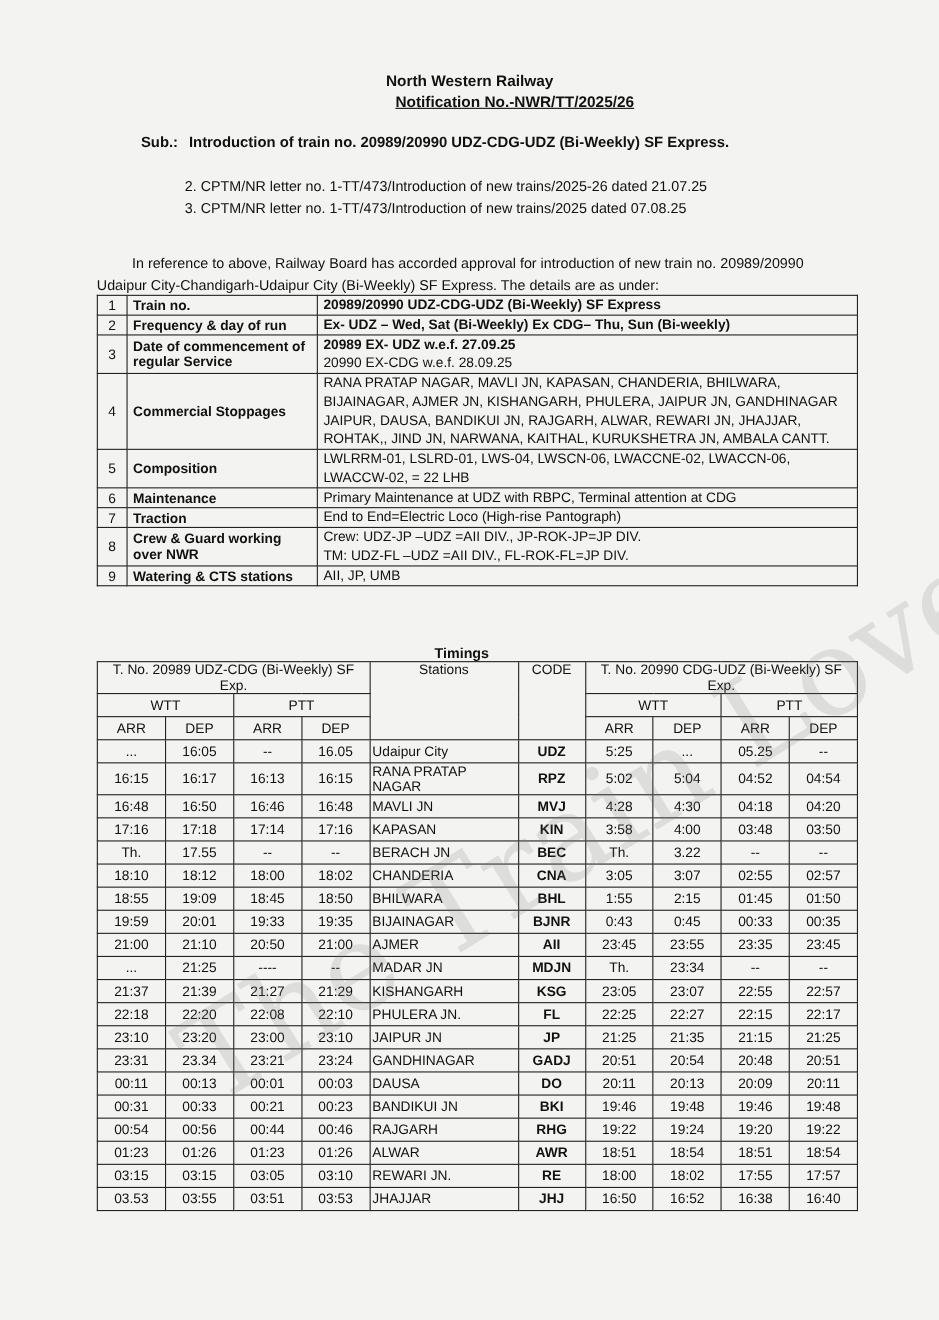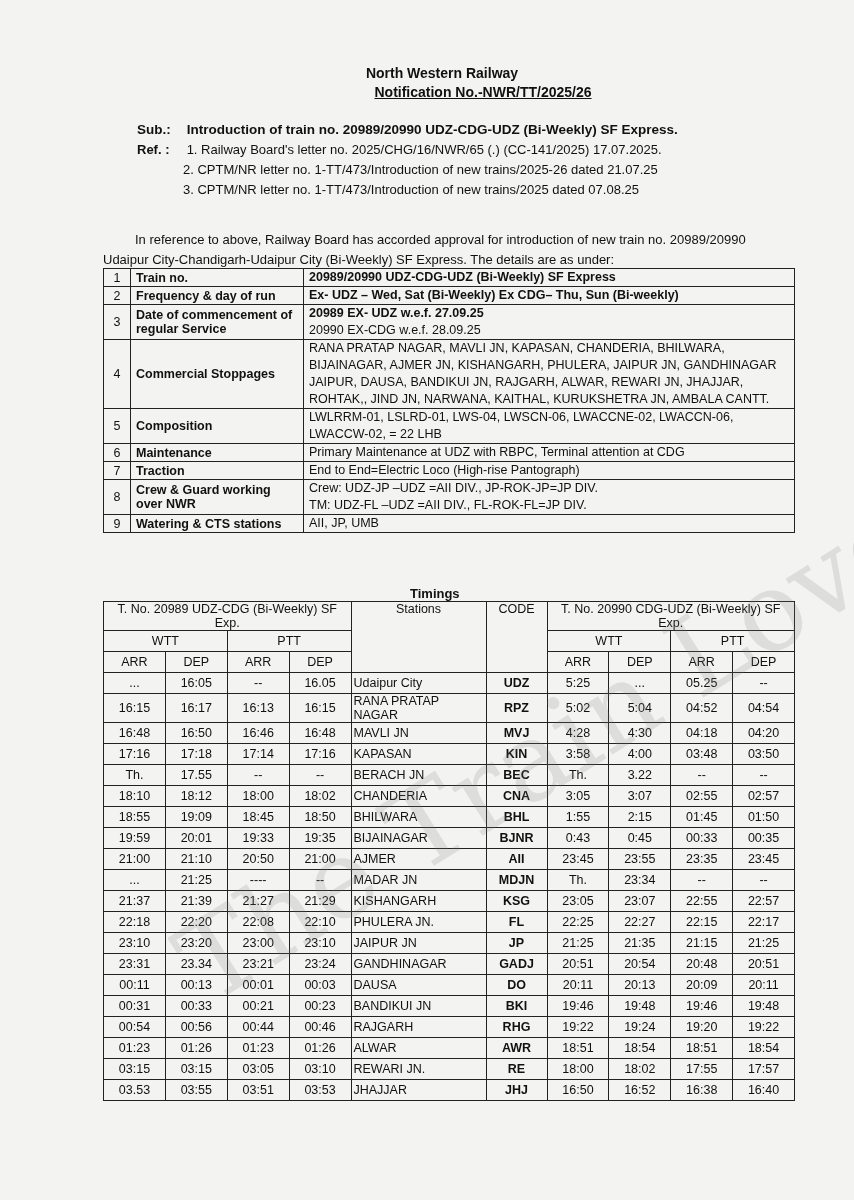--- a/index.html
+++ b/index.html
@@ -1,22 +1,22 @@
 <!DOCTYPE html>
 <html><head>
 <meta charset="utf-8">
 <style>
   html,body{margin:0;padding:0;}
   body{width:854px;height:1200px;background:#f3f3f1;font-family:"Liberation Sans",sans-serif;color:#111;position:relative;overflow:hidden;}
-  .page{position:absolute;left:15px;top:0;width:794px;height:1200px;}
+  .page{position:absolute;left:0;top:0;width:794px;height:1200px;}
   .hdr{position:absolute;left:0;width:854px;text-align:center;font-weight:bold;font-size:14px;}
   .h1{top:65px;}
   .h2{top:84px;text-decoration:underline;margin-left:41px;}
   .sub{position:absolute;left:122px;top:122px;font-size:13.5px;font-weight:bold;}
-  .sub .lbl{display:inline-block;width:46px;}
+  .sub .lbl{display:inline-block;width:46px;text-align:center;}
   .ref{position:absolute;left:122px;font-size:13px;}
   .ref .lbl{display:inline-block;width:46px;font-weight:bold;}
   .r1{top:142px;}
   .r2{top:162px;left:168px;}
   .r3{top:182px;left:168px;}
   .para{position:absolute;left:88px;width:680px;font-size:13px;line-height:20px;top:218px;text-indent:32px;margin-top:12px;}
   table{border-collapse:collapse;position:absolute;}
   td,th{border:1px solid #222;font-size:12.5px;padding:0 5px;}
   .t1{left:88px;top:268px;width:692px;}
   .t1 td.n{width:16px;text-align:center;}
@@ -34,24 +34,20 @@
 </head>
 <body>
 
 <div class="page">
   <div class="hdr h1">North Western Railway</div>
   <div class="hdr h2">Notification No.-NWR/TT/2025/26</div>
 
   <div class="sub">
     <span class="lbl">Sub.:</span>
     <span>Introduction of train no. 20989/20990 UDZ-CDG-UDZ (Bi-Weekly) SF Express.</span>
-  </div>
-  <div class="ref r1">
-    <span class="lbl">Ref. :</span>
-    <span>1. Railway Board's letter no. 2025/CHG/16/NWR/65 (.) (CC-141/2025) 17.07.2025.</span>
   </div>
   <div class="ref r2">2. CPTM/NR letter no. 1-TT/473/Introduction of new trains/2025-26 dated 21.07.25</div>
   <div class="ref r3">3. CPTM/NR letter no. 1-TT/473/Introduction of new trains/2025 dated 07.08.25</div>
 
   <div class="para">In reference to above, Railway Board has accorded approval for introduction of new train no. 20989/20990 Udaipur City-Chandigarh-Udaipur City (Bi-Weekly) SF Express. The details are as under:</div>
 
   <table class="t1">
     <tbody id="details-body">
         <tr>
           <td class="n">1</td>

